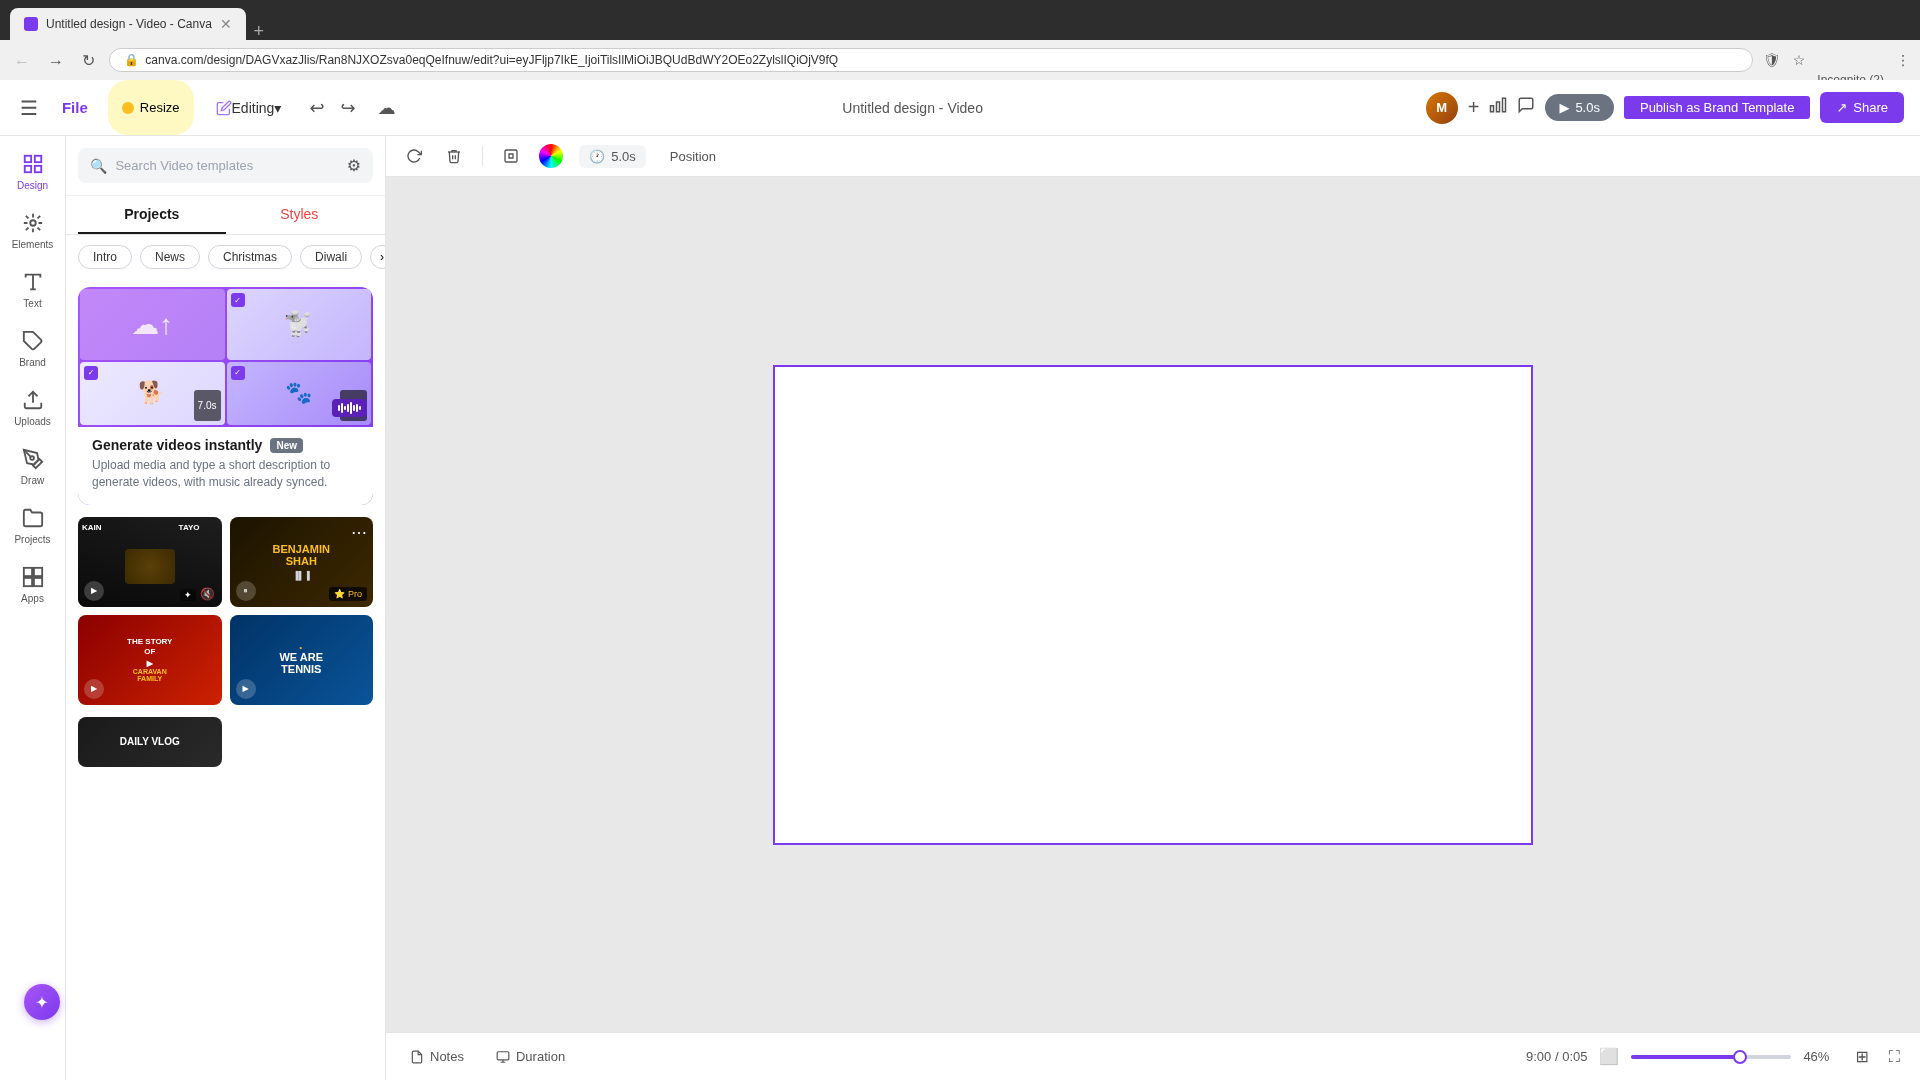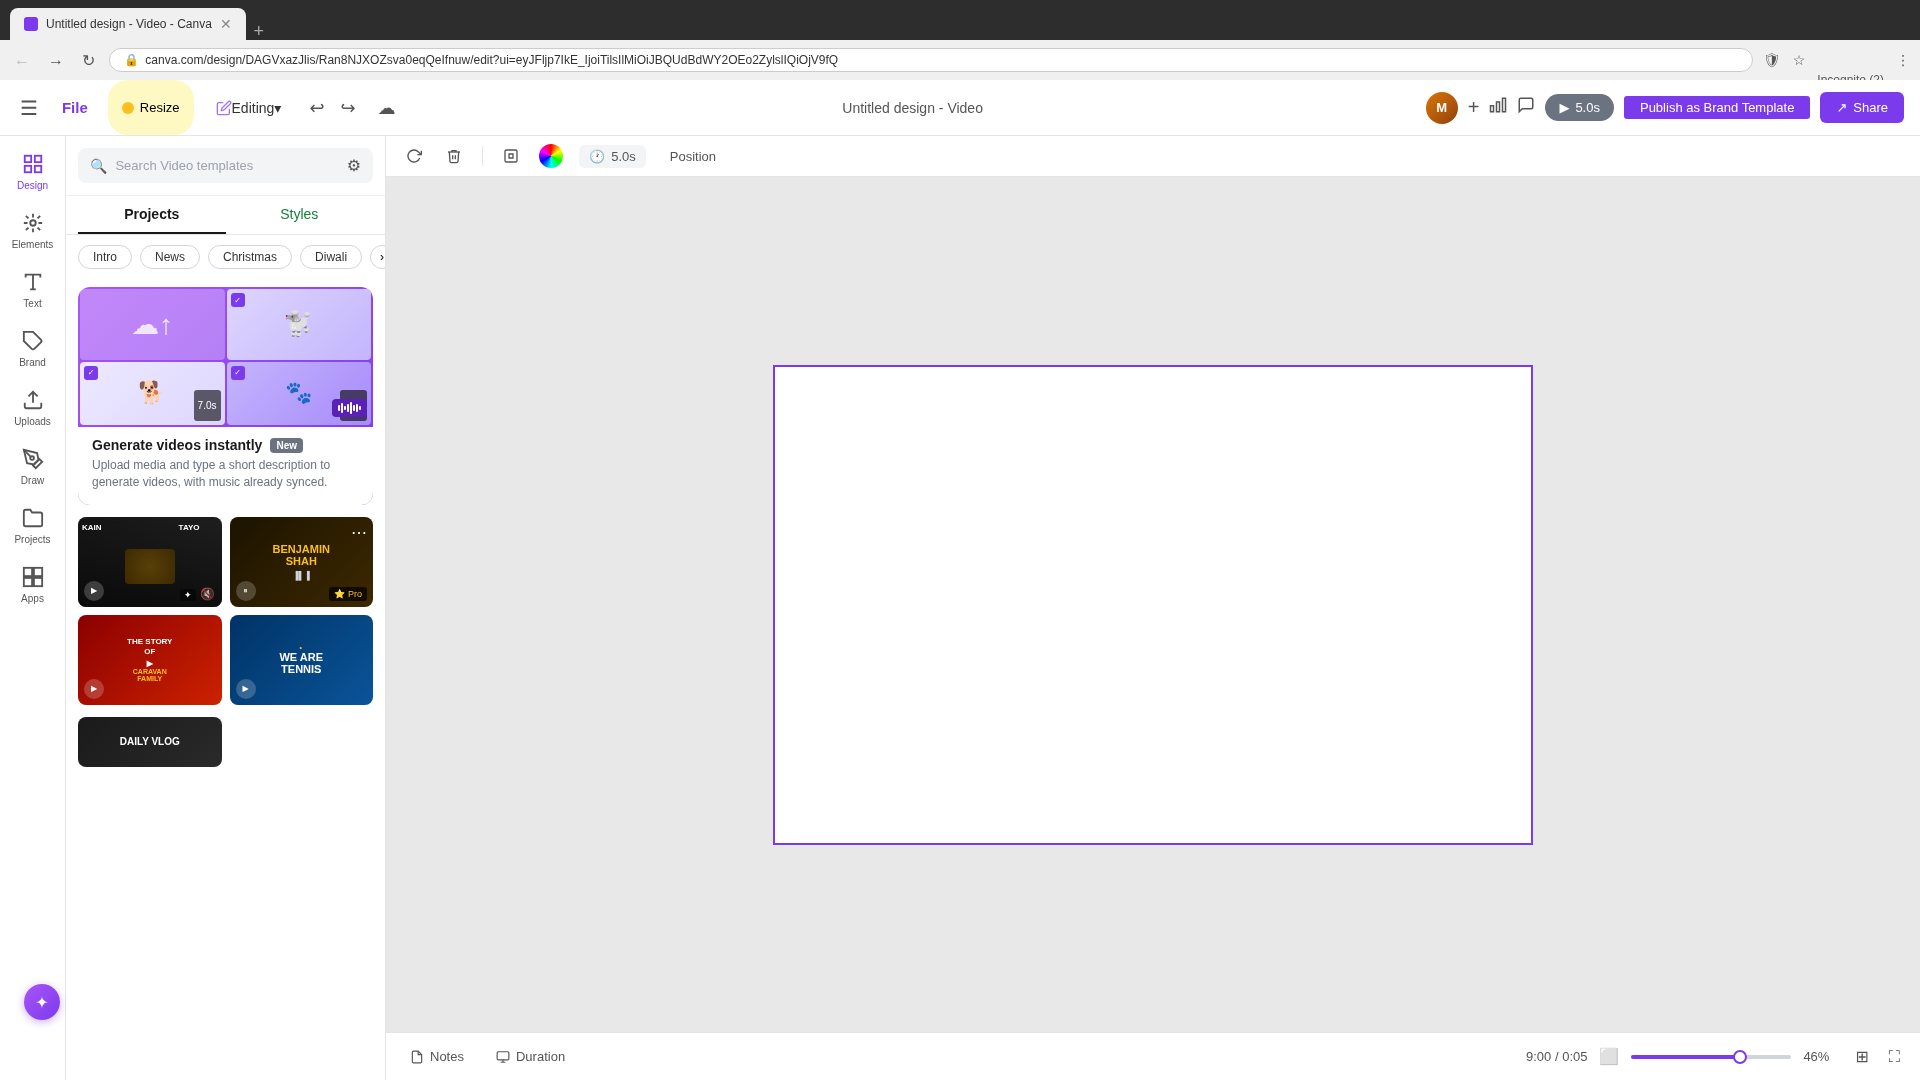--- a/index.html
+++ b/index.html
@@ -59,21 +59,21 @@
     
     .template-panel { width: 320px; background: white; border-right: 1px solid #e5e5e5; display: flex; flex-direction: column; overflow: hidden; }
     .template-search { padding: 12px; border-bottom: 1px solid #f0f0f0; }
     .search-box { display: flex; align-items: center; background: #f3f4f6; border-radius: 8px; padding: 8px 12px; gap: 8px; }
     .search-box input { background: none; border: none; outline: none; font-size: 13px; flex: 1; color: #333; }
     .search-box input::placeholder { color: #9ca3af; }
     .search-icon { color: #9ca3af; font-size: 14px; }
     .filter-icon { color: #555; font-size: 16px; cursor: pointer; margin-left: auto; }
 
     .template-tabs { display: flex; padding: 0 12px; border-bottom: 1px solid #e5e5e5; }
-    .template-tab { flex: 1; text-align: center; padding: 10px; font-size: 14px; color: #15803d; cursor: pointer; border-bottom: 2px solid transparent; }
+    .template-tab { flex: 1; text-align: center; padding: 10px; font-size: 14px; color: #ef4444; cursor: pointer; border-bottom: 2px solid transparent; }
     .template-tab.active { color: #1a1a1a; font-weight: 600; border-bottom: 2px solid #1a1a1a; }
 
     .template-categories { display: flex; align-items: center; gap: 8px; padding: 10px 12px; overflow: hidden; }
     .category-btn { background: none; border: 1px solid #d1d5db; border-radius: 20px; padding: 4px 14px; font-size: 12px; cursor: pointer; white-space: nowrap; color: #333; }
     .category-arrow { background: white; border: 1px solid #d1d5db; border-radius: 50%; width: 24px; height: 24px; display: flex; align-items: center; justify-content: center; cursor: pointer; font-size: 12px; flex-shrink: 0; margin-left: auto; }
 
     .template-list { flex: 1; overflow-y: auto; padding: 8px 12px; display: flex; flex-direction: column; gap: 12px; }
     .template-list::-webkit-scrollbar { width: 4px; }
     .template-list::-webkit-scrollbar-thumb { background: #d1d5db; border-radius: 4px; }
 

